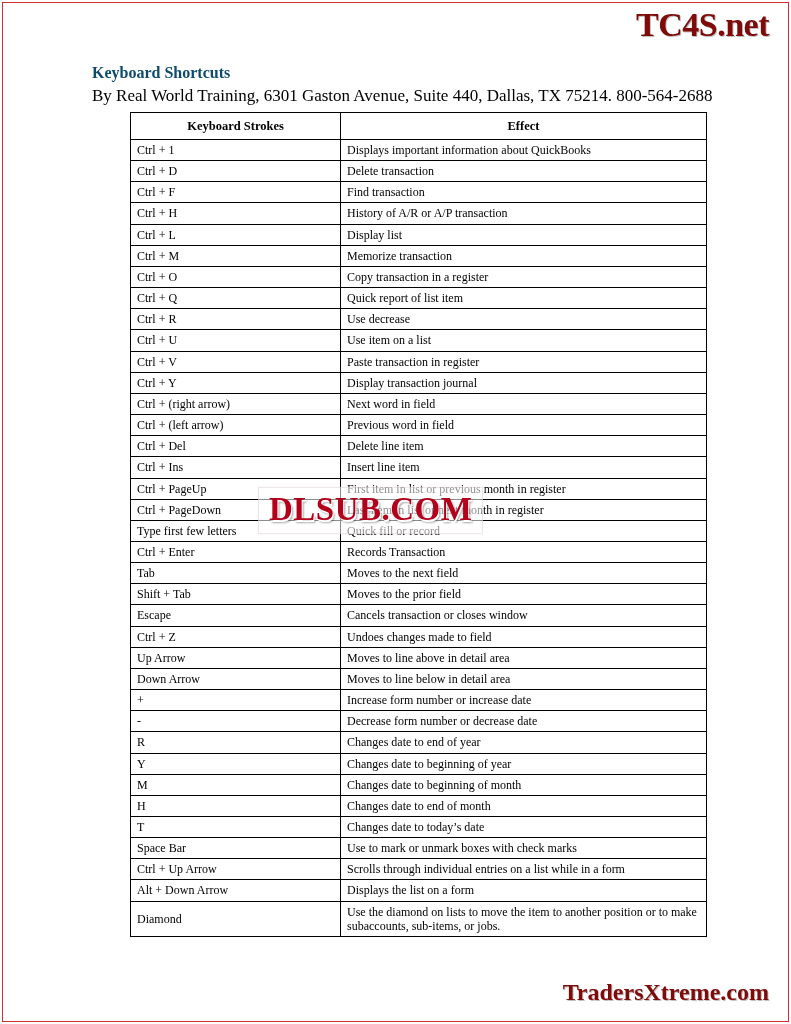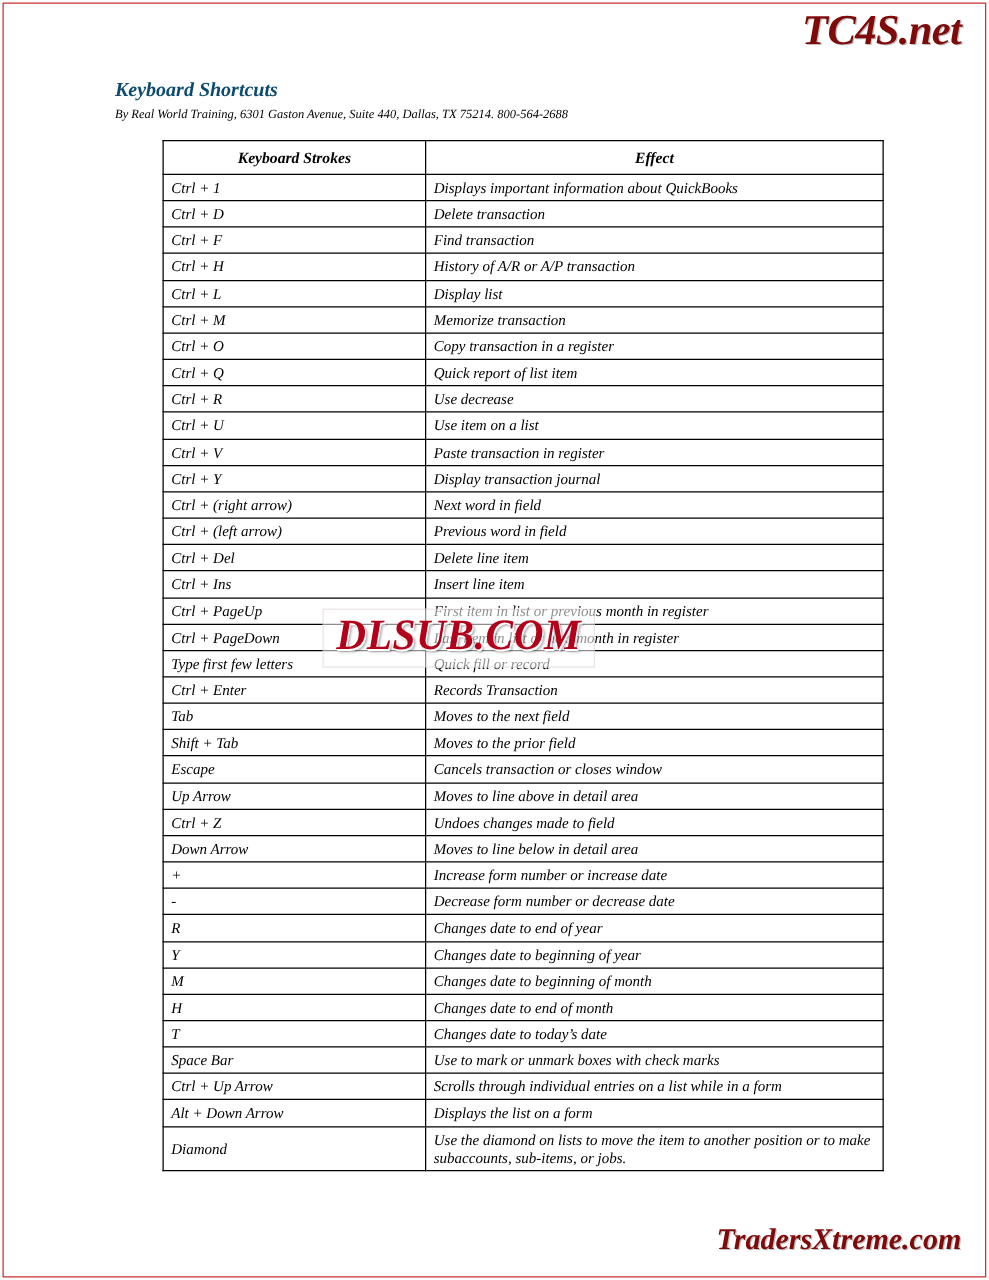--- a/index.html
+++ b/index.html
@@ -12,21 +12,20 @@
     background: #ffffff;
     font-family: "Liberation Serif", serif;
     position: relative;
     overflow: hidden;
   }
   .page {
     position: relative;
     width: 791px;
     height: 1024px;
     box-sizing: border-box;
-    font-style: italic;
   }
   
   .page-frame {
     position: absolute;
     left: 2px;
     top: 2px;
     right: 2px;
     bottom: 2px;
     border: 1px solid #c9322d;
     pointer-events: none;
@@ -50,21 +49,21 @@
     left: 92px;
     top: 64px;
     font-size: 16px;
     font-weight: bold;
     color: #0c4a6e;
   }
   .subtitle {
     position: absolute;
     left: 92px;
     top: 86px;
-    font-size: 10px;
+    font-size: 17px;
     color: #000;
     text-align: center;
   }
 
   table.shortcuts {
     position: absolute;
     left: 130px;
     top: 112px;
     width: 577px;
     border-collapse: collapse;
@@ -226,28 +225,28 @@
         </tr>
         <tr>
           <td class="key">Shift + Tab</td>
           <td class="eff">Moves to the prior field</td>
         </tr>
         <tr>
           <td class="key">Escape</td>
           <td class="eff">Cancels transaction or closes window</td>
         </tr>
         <tr>
+          <td class="key">Ctrl + Z</td>
+          <td class="eff">Undoes changes made to field</td>
+        </tr>
+        <tr>
           <td class="key">Up Arrow</td>
           <td class="eff">Moves to line above in detail area</td>
         </tr>
         <tr>
-          <td class="key">Ctrl + Z</td>
-          <td class="eff">Undoes changes made to field</td>
-        </tr>
-        <tr>
           <td class="key">Down Arrow</td>
           <td class="eff">Moves to line below in detail area</td>
         </tr>
         <tr>
           <td class="key">+</td>
           <td class="eff">Increase form number or increase date</td>
         </tr>
         <tr>
           <td class="key">-</td>
           <td class="eff">Decrease form number or decrease date</td>

